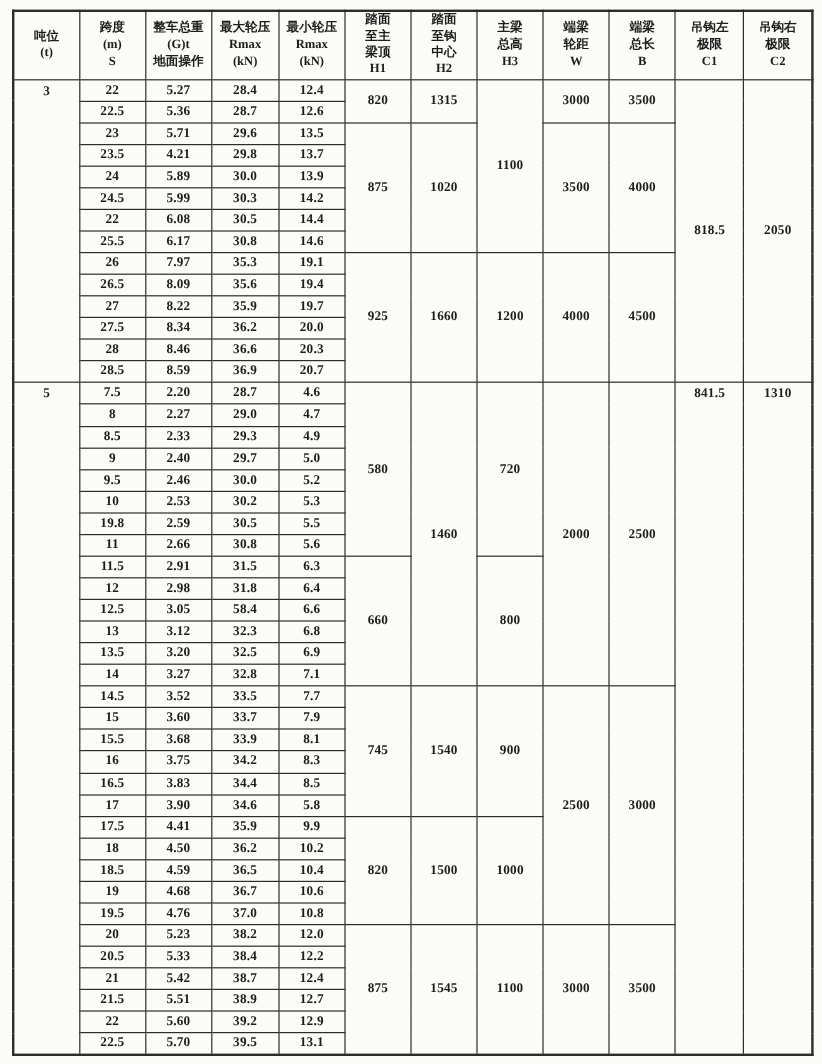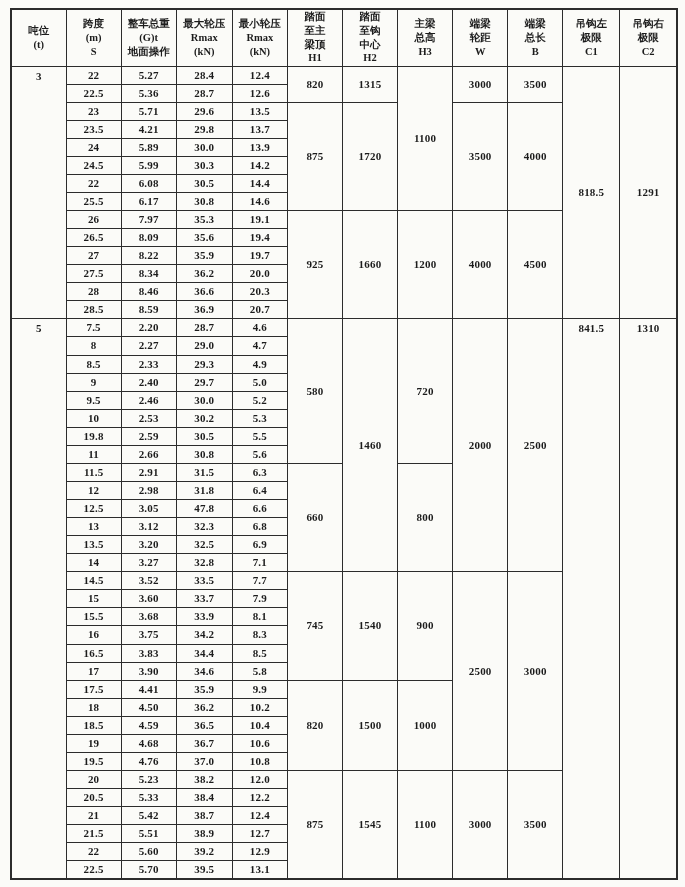--- a/index.html
+++ b/index.html
@@ -96,35 +96,35 @@
           <td>22</td>
           <td>5.27</td>
           <td>28.4</td>
           <td>12.4</td>
           <td rowspan="2">820</td>
           <td rowspan="2">1315</td>
           <td rowspan="8">1100</td>
           <td rowspan="2">3000</td>
           <td rowspan="2">3500</td>
           <td rowspan="14">818.5</td>
-          <td rowspan="14">1291</td>
+          <td rowspan="14">2050</td>
         </tr>
         <tr>
           <td>22.5</td>
           <td>5.36</td>
           <td>28.7</td>
           <td>12.6</td>
         </tr>
         <tr>
           <td>23</td>
           <td>5.71</td>
           <td>29.6</td>
           <td>13.5</td>
           <td rowspan="6">875</td>
-          <td rowspan="6">1720</td>
+          <td rowspan="6">1020</td>
           <td rowspan="6">3500</td>
           <td rowspan="6">4000</td>
         </tr>
         <tr>
           <td>23.5</td>
           <td>4.21</td>
           <td>29.8</td>
           <td>13.7</td>
         </tr>
         <tr>
@@ -258,21 +258,21 @@
         </tr>
         <tr>
           <td>12</td>
           <td>2.98</td>
           <td>31.8</td>
           <td>6.4</td>
         </tr>
         <tr>
           <td>12.5</td>
           <td>3.05</td>
-          <td>47.8</td>
+          <td>58.4</td>
           <td>6.6</td>
         </tr>
         <tr>
           <td>13</td>
           <td>3.12</td>
           <td>32.3</td>
           <td>6.8</td>
         </tr>
         <tr>
           <td>13.5</td>

